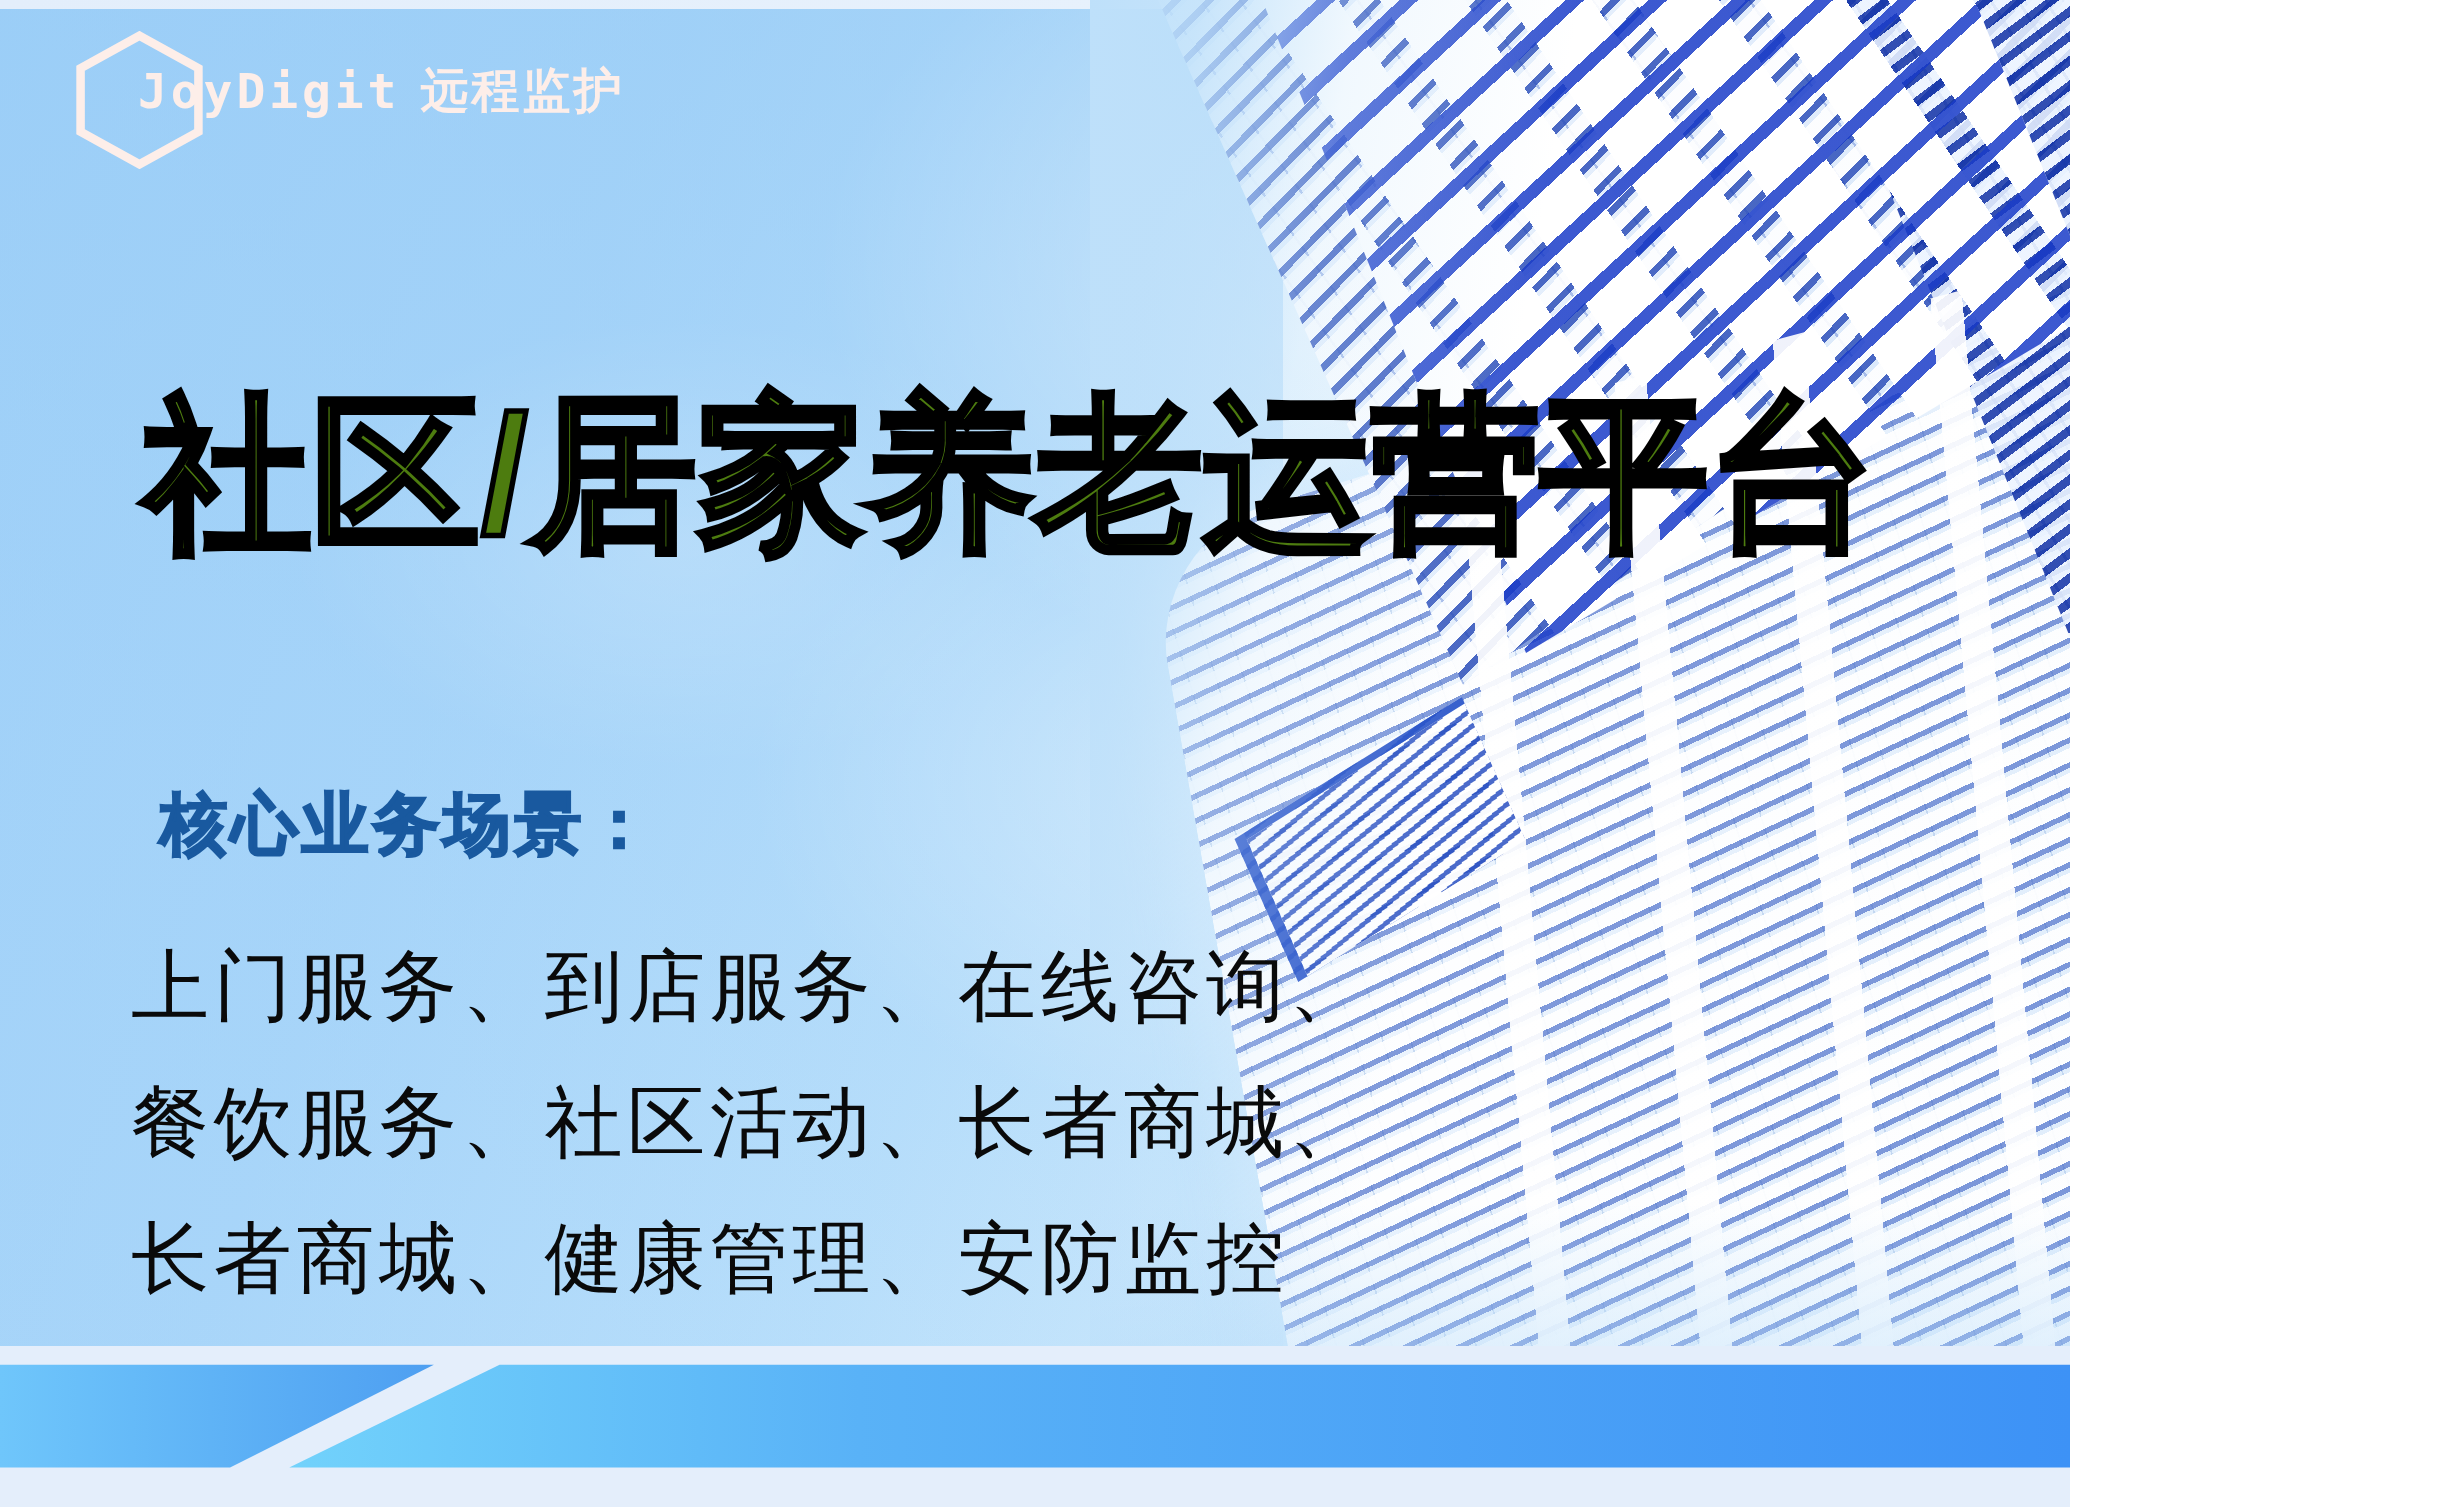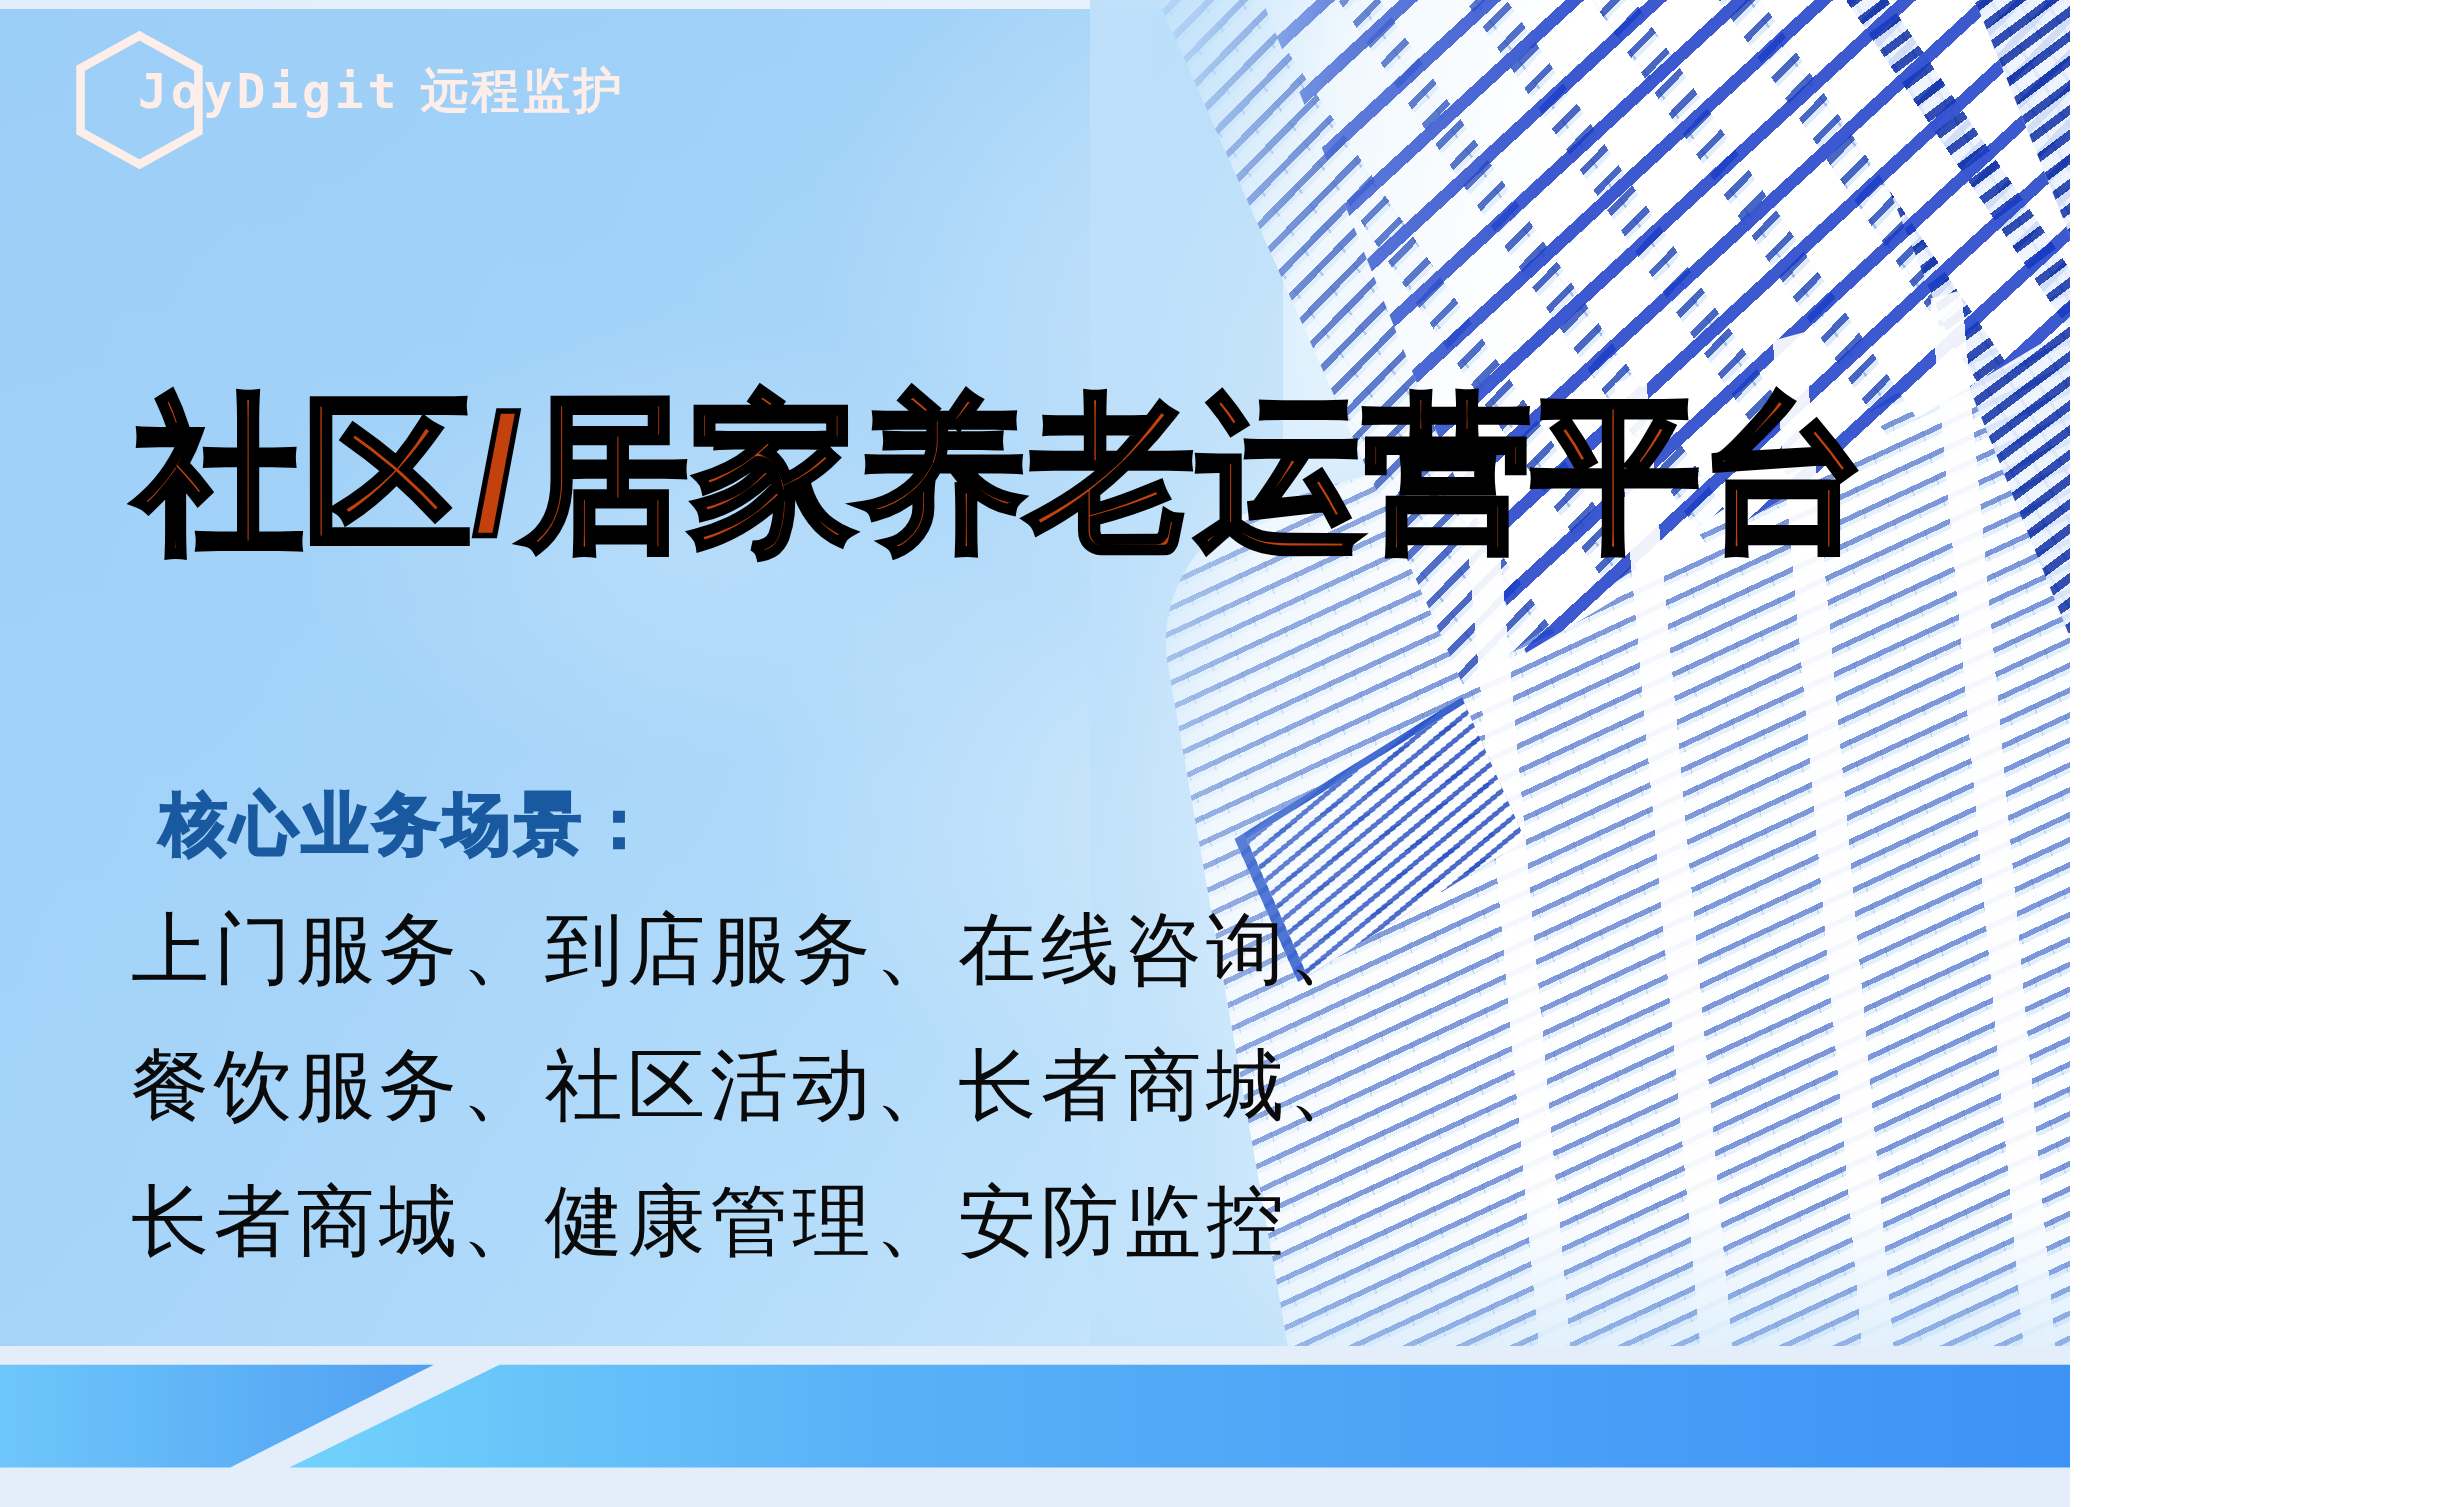--- a/index.html
+++ b/index.html
@@ -182,26 +182,26 @@
     font-weight: 700;
     letter-spacing: 3.1px;
     color: #fdeee9;
     line-height: 1;
     white-space: nowrap;
   }
 
   
   .headline {
     position: absolute;
-    left: 136px; top: 274px;
+    left: 144px; top: 274px;
     z-index: 5;
     font-size: 167px;
     font-weight: 700;
     line-height: 1.06;
-    color: #c2410c;
+    color: #4d7c0f;
     letter-spacing: 1.6px;
     white-space: nowrap;
     -webkit-text-stroke: 5.4px #000;
   }
 
   
   .section-label {
     position: absolute;
     left: 160px; top: 787px;
     z-index: 5;
@@ -210,21 +210,21 @@
     color: #19599f;
     letter-spacing: 3.9px;
     line-height: 1.1;
     white-space: nowrap;
     -webkit-text-stroke: 2.3px #19599f;
   }
 
   
   .scenarios {
     position: absolute;
-    left: 131px; top: 881px;
+    left: 131px; top: 918px;
     z-index: 5;
   }
   .scenario-line {
     font-size: 78px;
     font-weight: 400;
     color: #0a0a0a;
     line-height: 136px;
     letter-spacing: 4.7px;
     white-space: nowrap;
   }

